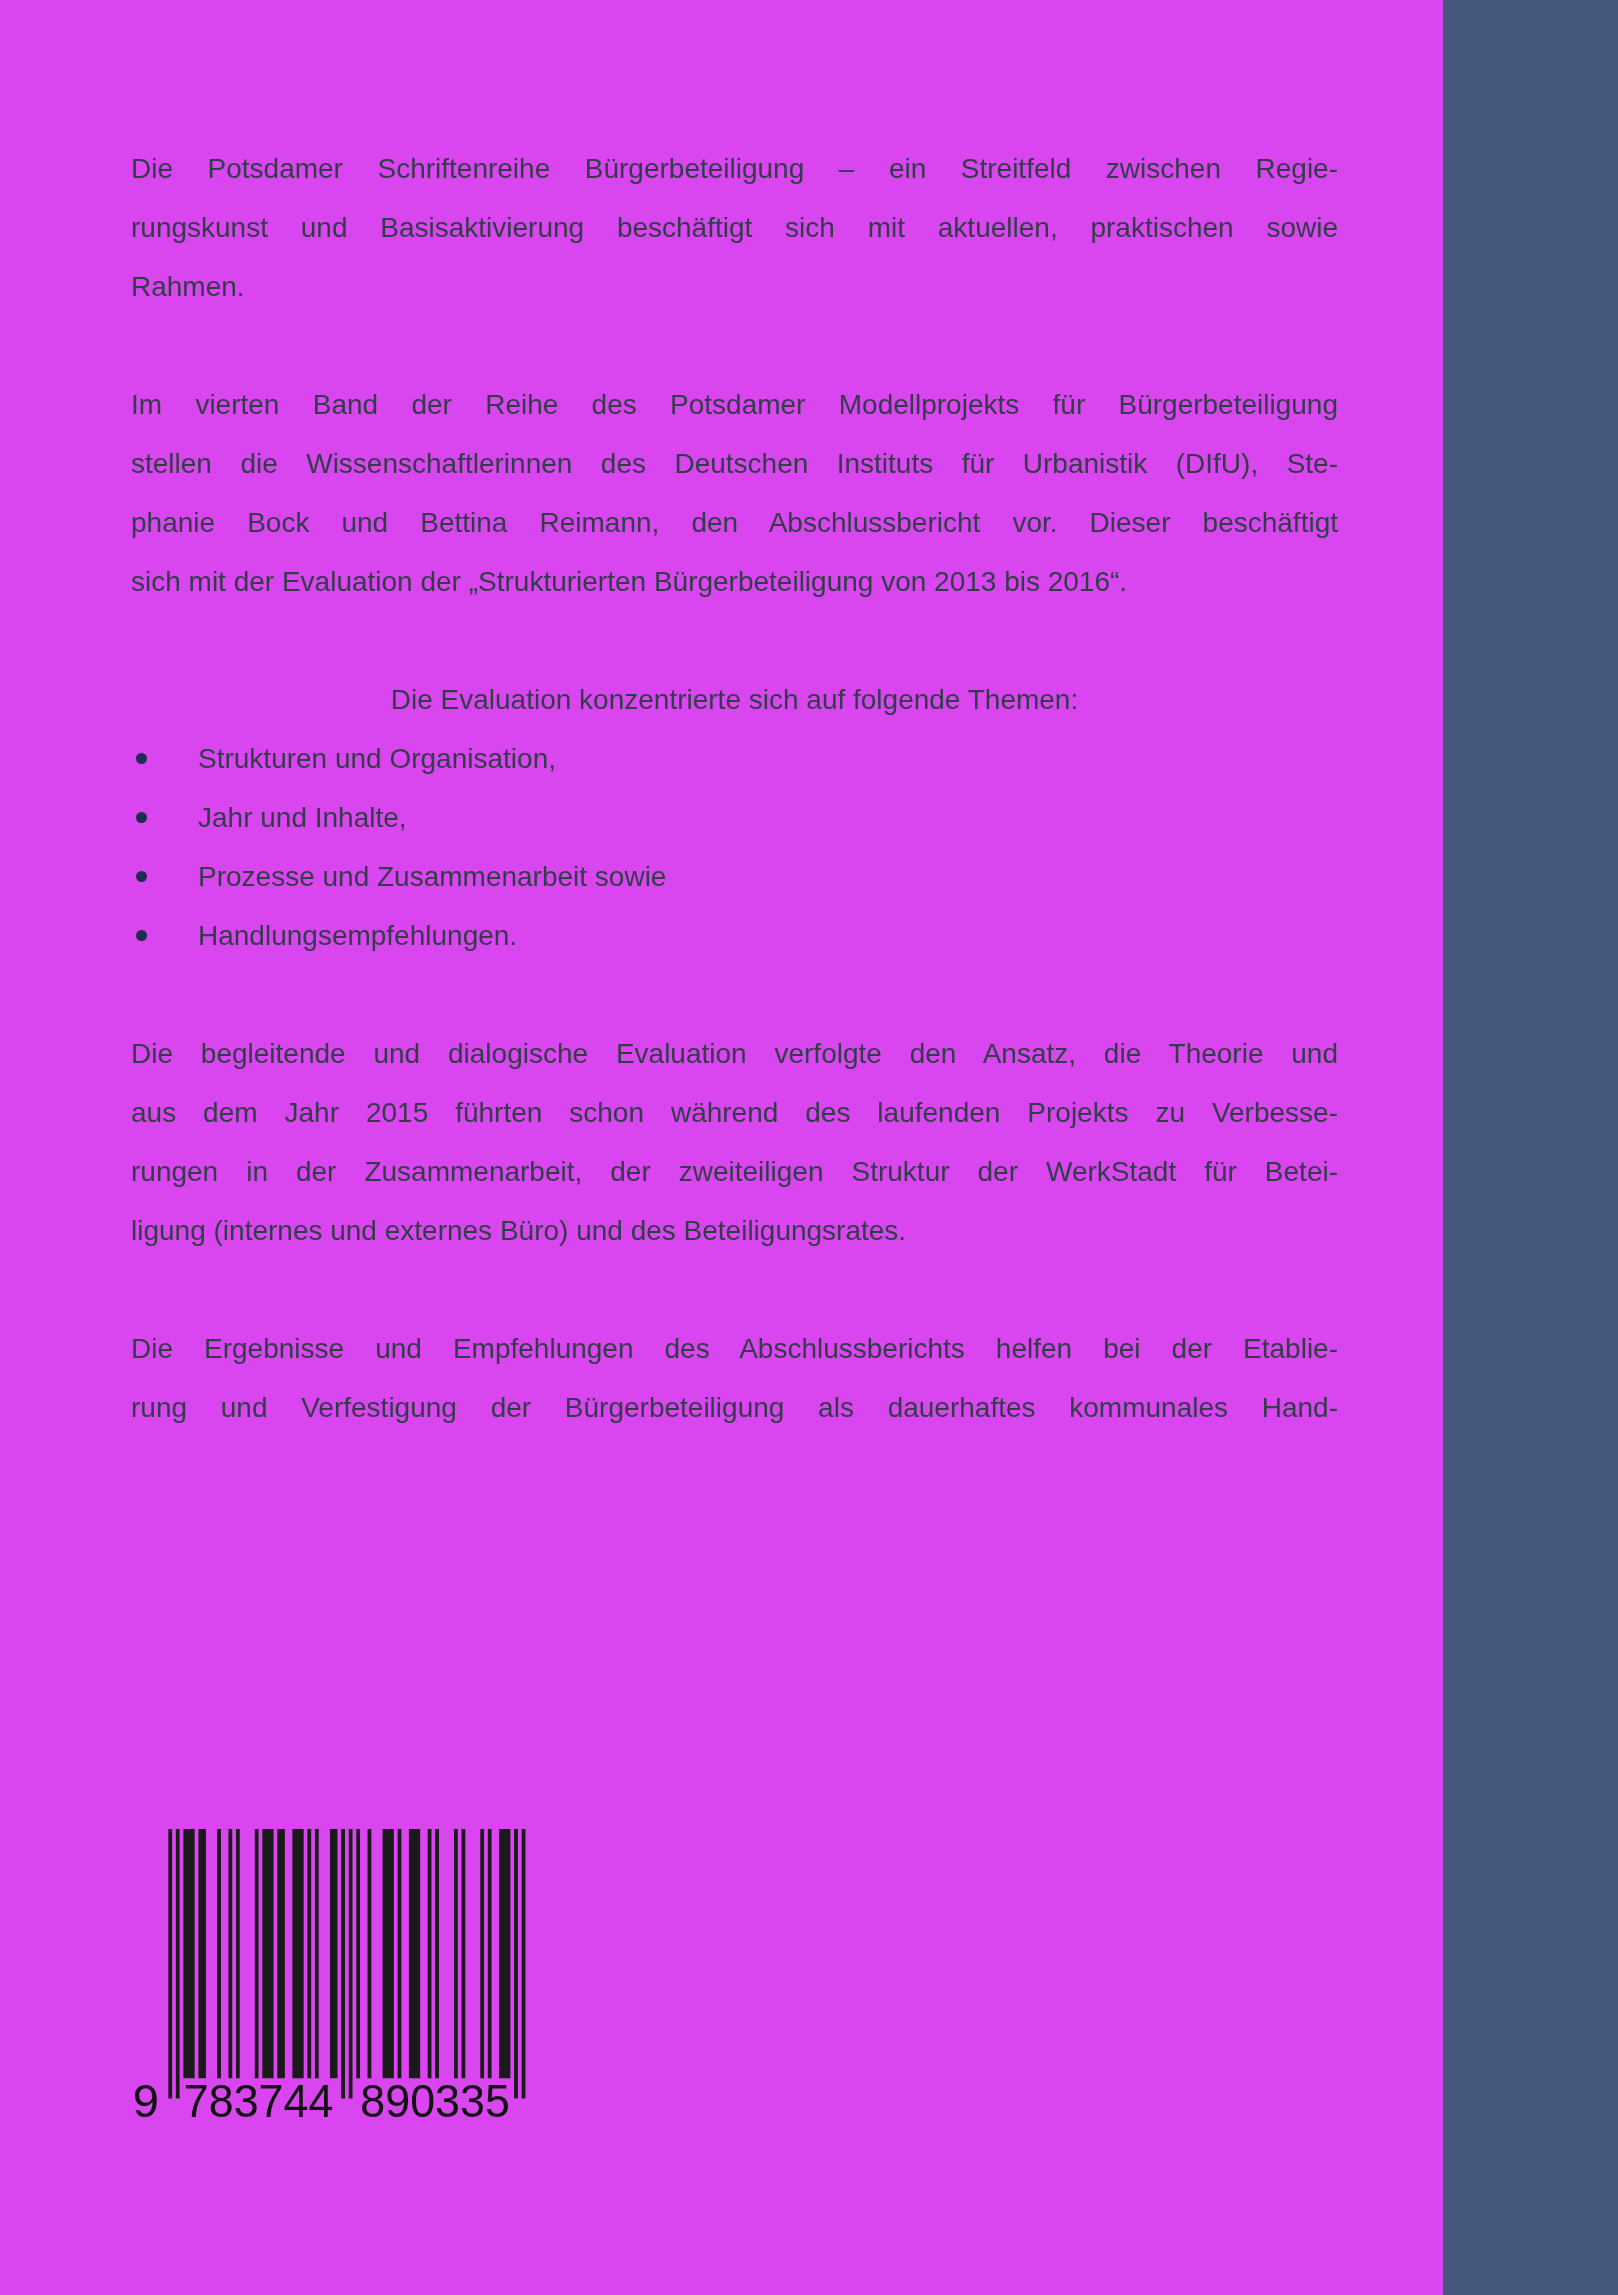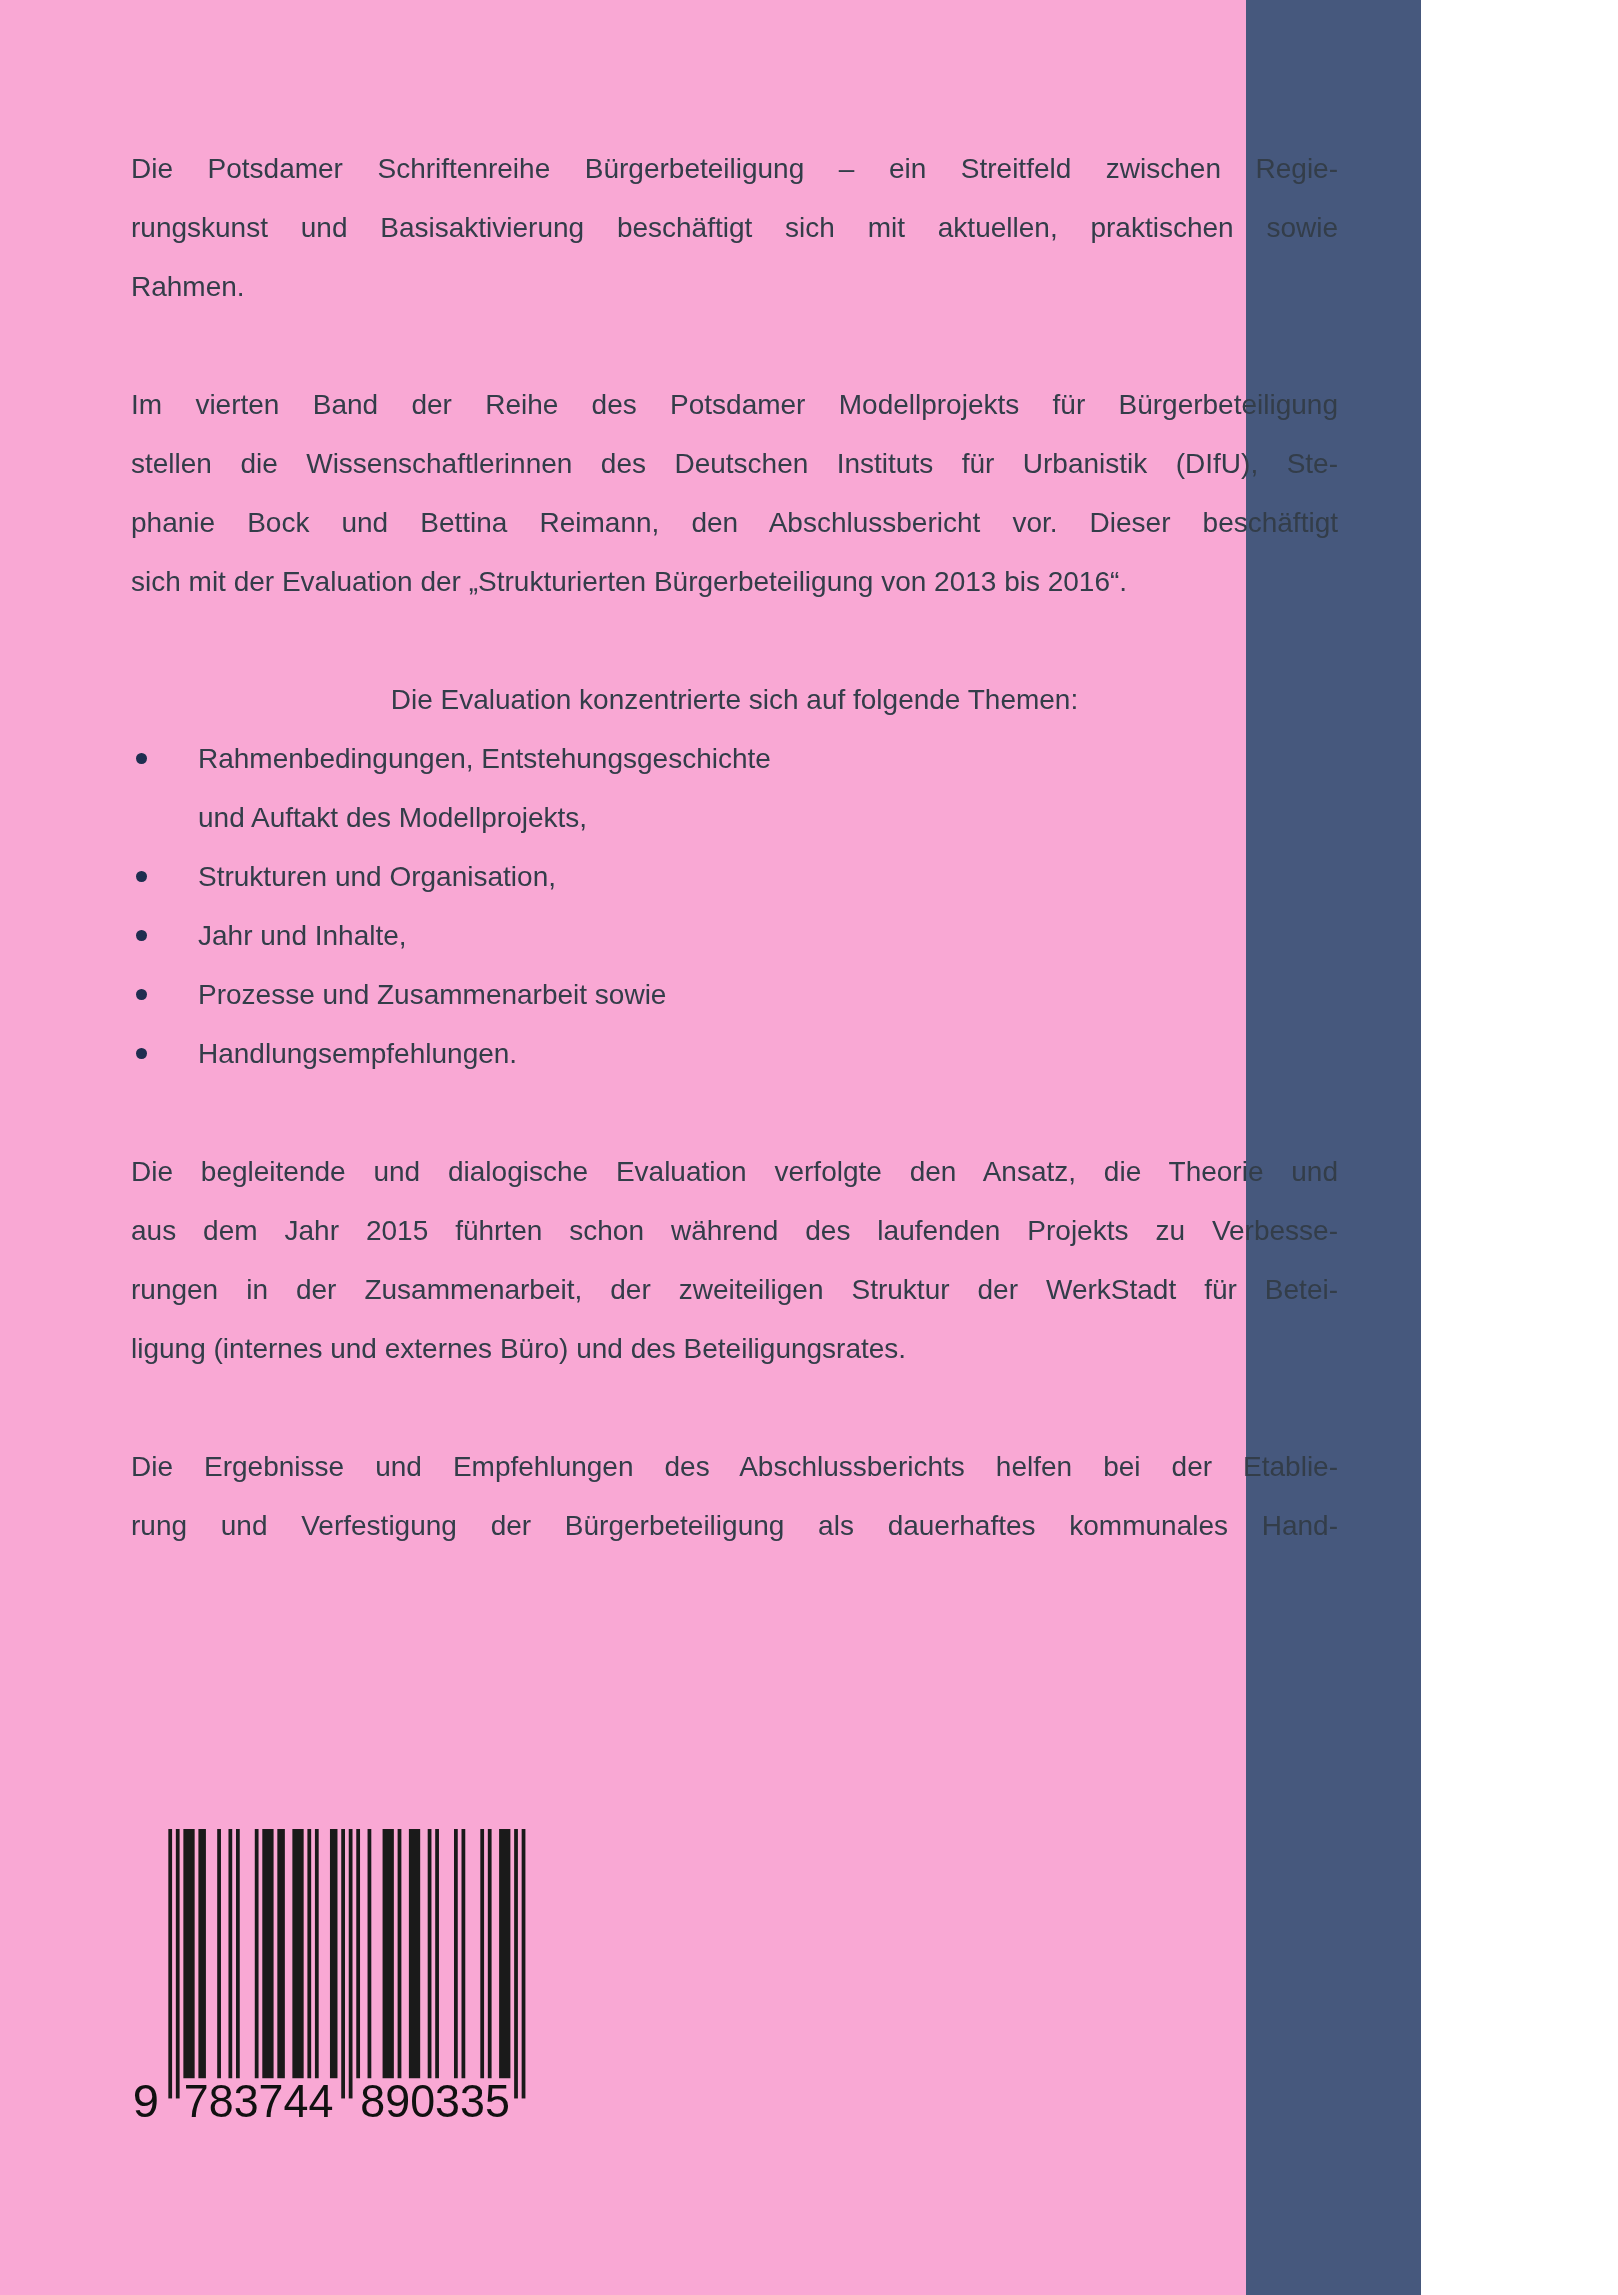--- a/index.html
+++ b/index.html
@@ -4,23 +4,23 @@
 <style>
   html, body { margin: 0; padding: 0; }
   body {
     width: 1618px;
     height: 2295px;
     background: #ffffff;
     font-family: "Liberation Sans", "DejaVu Sans", sans-serif;
   }
   .cover {
     position: relative;
-    width: 1421px;
+    width: 1618px;
     height: 2295px;
-    background: #f9a8d4;
+    background: #d946ef;
     overflow: hidden;
   }
   .stripe {
     position: absolute;
     top: 0;
     right: 0;
     width: 175px;
     height: 2295px;
     background: #46587d;
   }
@@ -87,24 +87,20 @@
       </div>
     <div class="para">
         <div class="line">Im vierten Band der Reihe des Potsdamer Modellprojekts für Bürgerbeteiligung</div>
         <div class="line">stellen die Wissenschaftlerinnen des Deutschen Instituts für Urbanistik (DIfU), Ste-</div>
         <div class="line">phanie Bock und Bettina Reimann, den Abschlussbericht vor. Dieser beschäftigt</div>
         <div class="line last">sich mit der Evaluation der „Strukturierten Bürgerbeteiligung von 2013 bis 2016“.</div>
       </div>
     <div class="para list-intro">Die Evaluation konzentrierte sich auf folgende Themen:</div>
     <ul class="topics">
       <li>
-          <div class="line">Rahmenbedingungen, Entstehungsgeschichte</div>
-          <div class="line last">und Auftakt des Modellprojekts,</div>
-        </li>
-      <li>
           <div class="line last">Strukturen und Organisation,</div>
         </li>
       <li>
           <div class="line last">Jahr und Inhalte,</div>
         </li>
       <li>
           <div class="line last">Prozesse und Zusammenarbeit sowie</div>
         </li>
       <li>
           <div class="line last">Handlungsempfehlungen.</div>

